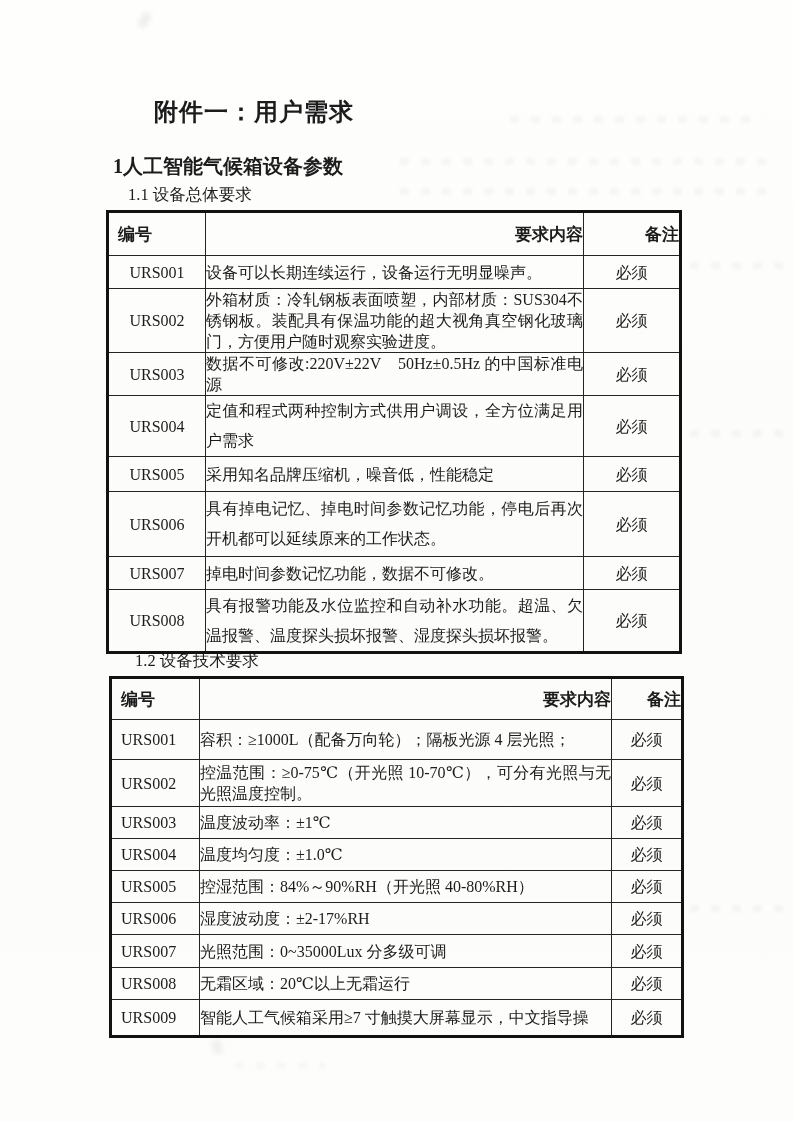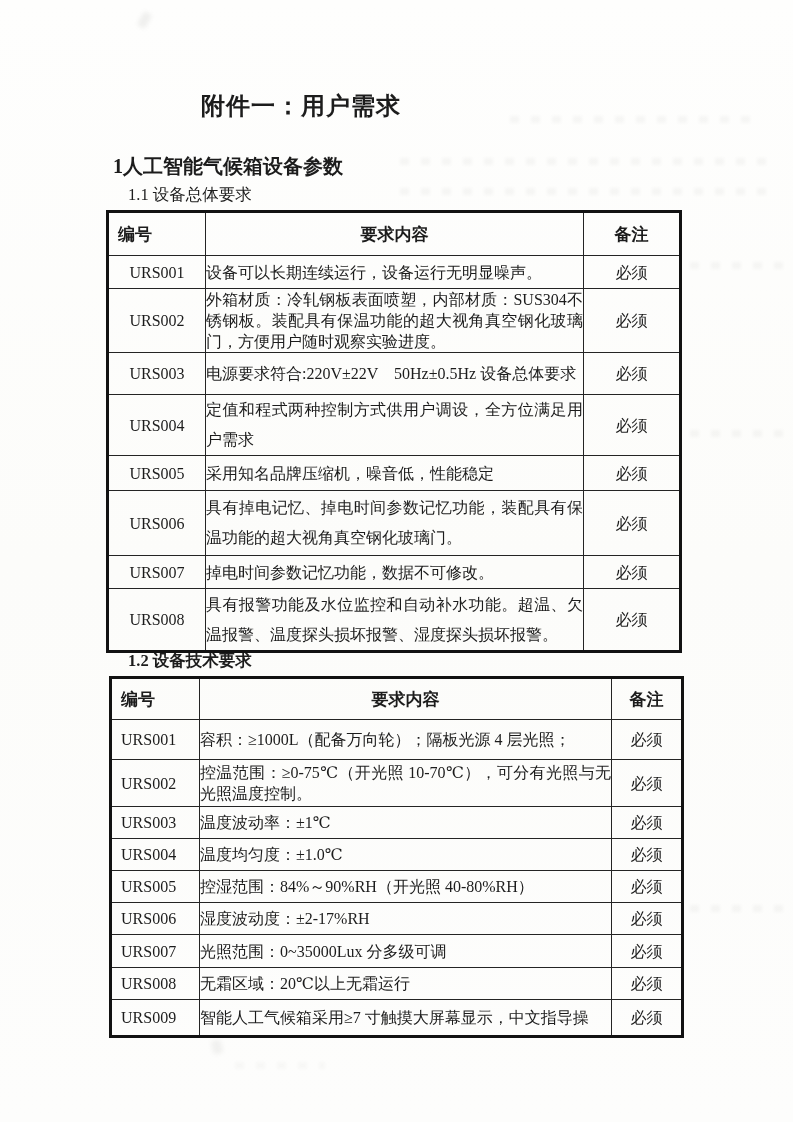--- a/index.html
+++ b/index.html
@@ -16,49 +16,48 @@
     position: relative;
     width: 793px;
     height: 1122px;
     background: linear-gradient(180deg, #fefefd 0%, #fcfcfa 50%, #fdfdfc 100%);
   }
 
   
   .doc-title {
     position: absolute;
     left: 154px;
-    top: 90px;
+    top: 96px;
     font-size: 24px;
     font-weight: bold;
     letter-spacing: 1px;
     white-space: nowrap;
-    margin-left: 47px;
   }
   .h-section {
     position: absolute;
     left: 113px;
     top: 153px;
     font-size: 20px;
     font-weight: bold;
     white-space: nowrap;
   }
   .h-sub1 {
     position: absolute;
     left: 128px;
     top: 184px;
     font-size: 16.5px;
     font-weight: normal;
     white-space: nowrap;
   }
   .h-sub2 {
     position: absolute;
-    left: 128px;
+    left: 135px;
     top: 650px;
     font-size: 16.5px;
-    font-weight: bold;
+    font-weight: normal;
     white-space: nowrap;
   }
 
   
   table.req {
     position: absolute;
     border-collapse: collapse;
     table-layout: fixed;
     border: 3px solid #121212;
     background: transparent;
@@ -70,20 +69,21 @@
     border: 1.5px solid #242424;
     font-size: 16px;
     padding: 0;
     vertical-align: middle;
     line-height: 21px;
     overflow: hidden;
   }
   table.req th {
     font-size: 17px;
     font-weight: bold;
+    text-align: right;
   }
   
   th.col-content, td.col-note, th.col-note { text-align: center; }
   td.col-content {
     text-align: justify;
     text-align-last: left;
     padding: 3px 10px 3px 9px;
     margin-left: 21px;
   }
   
@@ -176,36 +176,36 @@
           <td class="col-content">设备可以长期连续运行，设备运行无明显噪声。</td>
           <td class="col-note">必须</td>
         </tr>
         <tr>
           <td class="col-id">URS002</td>
           <td class="col-content">外箱材质：冷轧钢板表面喷塑，内部材质：SUS304不锈钢板。装配具有保温功能的超大视角真空钢化玻璃门，方便用户随时观察实验进度。</td>
           <td class="col-note">必须</td>
         </tr>
         <tr>
           <td class="col-id">URS003</td>
-          <td class="col-content">电源要求符合:220V±22V　50Hz±0.5Hz 设备总体要求</td>
+          <td class="col-content">数据不可修改:220V±22V　50Hz±0.5Hz 的中国标准电源</td>
           <td class="col-note">必须</td>
         </tr>
         <tr>
           <td class="col-id">URS004</td>
           <td class="col-content">定值和程式两种控制方式供用户调设，全方位满足用户需求</td>
           <td class="col-note">必须</td>
         </tr>
         <tr>
           <td class="col-id">URS005</td>
           <td class="col-content">采用知名品牌压缩机，噪音低，性能稳定</td>
           <td class="col-note">必须</td>
         </tr>
         <tr>
           <td class="col-id">URS006</td>
-          <td class="col-content">具有掉电记忆、掉电时间参数记忆功能，装配具有保温功能的超大视角真空钢化玻璃门。</td>
+          <td class="col-content">具有掉电记忆、掉电时间参数记忆功能，停电后再次开机都可以延续原来的工作状态。</td>
           <td class="col-note">必须</td>
         </tr>
         <tr>
           <td class="col-id">URS007</td>
           <td class="col-content">掉电时间参数记忆功能，数据不可修改。</td>
           <td class="col-note">必须</td>
         </tr>
         <tr>
           <td class="col-id">URS008</td>
           <td class="col-content">具有报警功能及水位监控和自动补水功能。超温、欠温报警、温度探头损坏报警、湿度探头损坏报警。</td>

